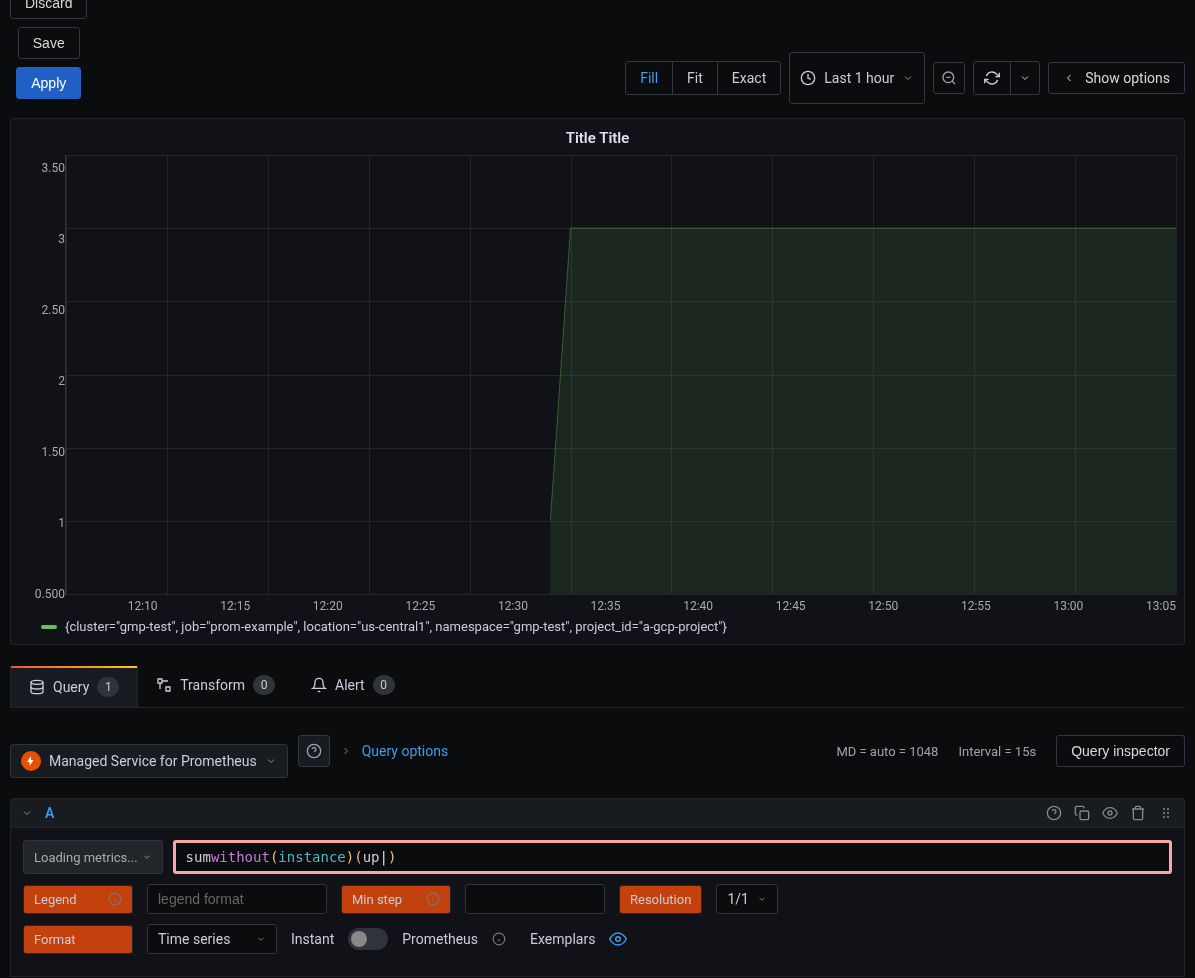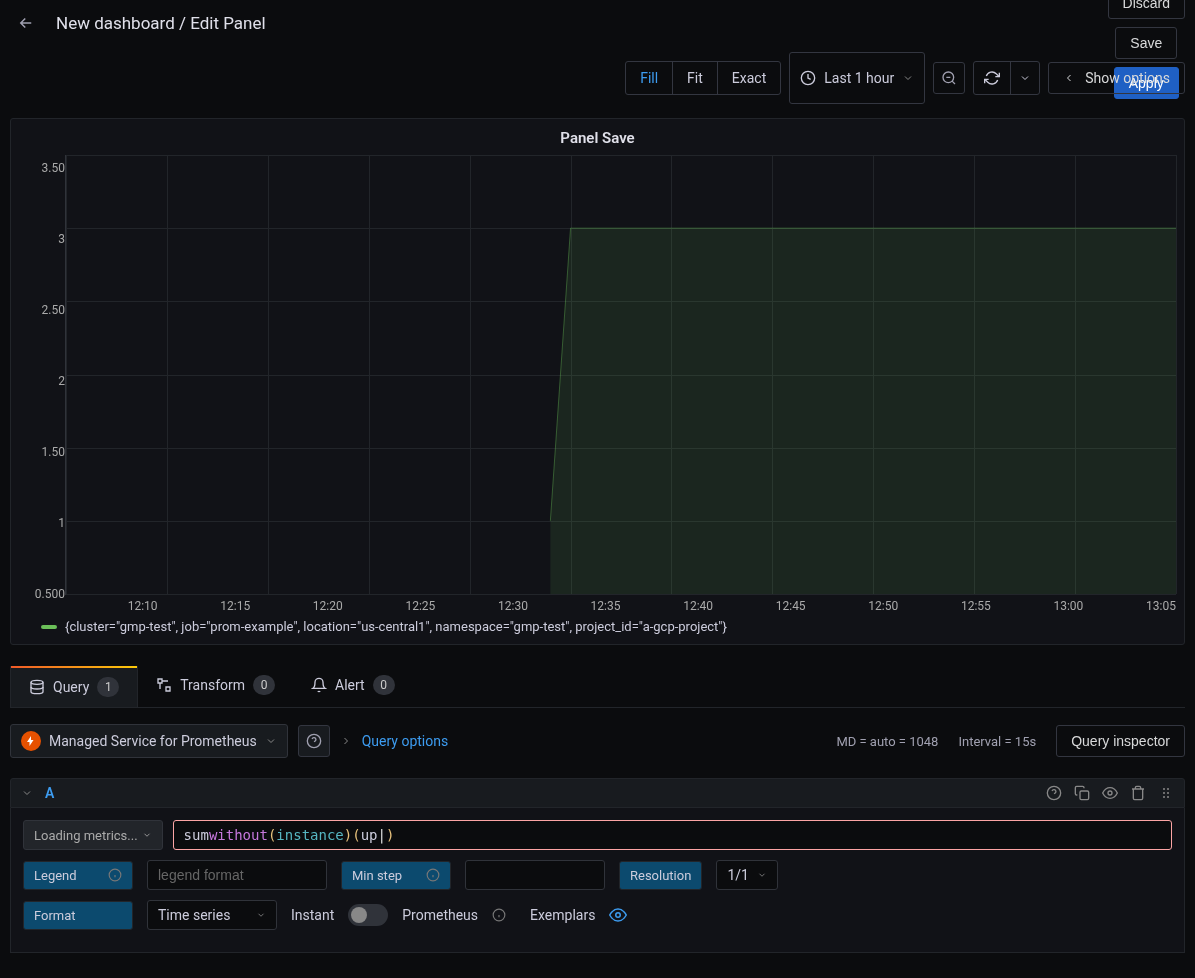--- a/index.html
+++ b/index.html
@@ -70,52 +70,52 @@
   display: inline-flex; align-items: center; justify-content: center;
   min-width: 22px; height: 20px; border-radius: 10px; background: #30333a;
   font-size: 12px; color: #ccc; padding: 0 6px;
 }
 .ds-row {
   display: flex; align-items: center; gap: 10px;
   margin: 16px 10px 0 10px;
 }
 .ds-picker {
   display: flex; align-items: center; gap: 8px; border: 1px solid #30333a;
-  border-radius: 3px; padding: 6px 10px; background: #181b1f; cursor: pointer;
+  border-radius: 3px; padding: 6px 10px; background: #181b1f; cursor: pointer; margin-top: 20px;
 }
 .ds-icon { width: 20px; height: 20px; border-radius: 50%; background: #e65100; display: flex; align-items: center; justify-content: center; }
 .link { color: #3d9cf0; cursor: pointer; }
 .ds-right { margin-left: auto; display: flex; align-items: center; gap: 20px; font-size: 13px; color: #a0a0b0; }
 .query-block { margin: 20px 10px 0 10px; }
 .query-head {
   display: flex; align-items: center; gap: 12px; background: #181b1f;
   border: 1px solid #22252a; padding: 6px 10px; border-radius: 3px 3px 0 0;
 }
 .query-letter { color: #3d9cf0; font-weight: 600; }
 .query-head-right { margin-left: auto; display: flex; align-items: center; gap: 12px; color: #888; }
 .query-body { background: #111217; border: 1px solid #22252a; border-top: none; padding: 12px; }
 .editor-row { display: flex; gap: 10px; margin-bottom: 10px; }
 .small-btn {
   display: inline-flex; align-items: center; gap: 4px;
   background: #22252a; border: 1px solid #30333a; border-radius: 3px;
   padding: 6px 10px; color: #aaa; font-size: 13px; cursor: pointer;
 }
 .code-editor {
-  flex: 1; background: #0b0c0e; border: 1px solid #fca5a5; border-radius: 3px;
+  flex: 1; background: #0b0c0e; border: 3px solid #fca5a5; border-radius: 3px;
   padding: 6px 10px; font-family: Menlo, Consolas, monospace; font-size: 14px;
   display: flex; align-items: center;
 }
 .tok-kw { color: #c678dd; }
 .tok-id { color: #56b6c2; }
 .tok-par { color: #e5c07b; }
 .tok-cursor { color: #fff; opacity: .85; }
 .form-row { display: flex; align-items: center; gap: 14px; margin-bottom: 10px; flex-wrap: wrap; }
 .field-label {
   display: inline-flex; align-items: center; gap: 4px;
-  background: #0c4a6e; border: 1px solid #22252a; border-radius: 3px;
+  background: #c2410c; border: 1px solid #22252a; border-radius: 3px;
   padding: 6px 10px; min-width: 110px; justify-content: space-between;
   color: #ccccdc; font-size: 13px;
 }
 .text-input {
   background: #0b0c0e; border: 1px solid #30333a; border-radius: 3px;
   padding: 6px 10px; color: #ccccdc; font-size: 14px; width: 180px;
 }
 .text-input::placeholder { color: #666; }
 .select {
   display: inline-flex; align-items: center; gap: 8px;
@@ -129,28 +129,20 @@
 .toggle::after {
   content: ""; position: absolute; width: 16px; height: 16px; border-radius: 50%;
   background: #888; top: 3px; left: 3px;
 }
 svg { display: block; }
 </style>
 </head>
 <body>
 
 <div class="topbar">
-  <div class="topbar-left">
-    <div class="icon-btn">
-      <svg width="18" height="18" viewBox="0 0 24 24" fill="none" stroke="currentColor" stroke-width="2">
-          <path d="M19 12H5M11 18l-6-6 6-6"></path>
-        </svg>
-    </div>
-    <div class="title">New dashboard / Edit Panel</div>
-  </div>
   <div class="topbar-right">
     <div class="icon-btn" style="border:1px solid #333640;border-radius:3px">
       <svg width="16" height="16" viewBox="0 0 24 24" fill="none" stroke="currentColor" stroke-width="2">
           <circle cx="12" cy="12" r="3"></circle>
           <path d="M19.4 15a1.65 1.65 0 0 0 .33 1.82l.06.06a2 2 0 1 1-2.83 2.83l-.06-.06a1.65 1.65 0 0 0-1.82-.33 1.65 1.65 0 0 0-1 1.51V21a2 2 0 1 1-4 0v-.09a1.65 1.65 0 0 0-1-1.51 1.65 1.65 0 0 0-1.82.33l-.06.06a2 2 0 1 1-2.83-2.83l.06-.06a1.65 1.65 0 0 0 .33-1.82 1.65 1.65 0 0 0-1.51-1H3a2 2 0 1 1 0-4h.09a1.65 1.65 0 0 0 1.51-1 1.65 1.65 0 0 0-.33-1.82l-.06-.06a2 2 0 1 1 2.83-2.83l.06.06a1.65 1.65 0 0 0 1.82.33h0a1.65 1.65 0 0 0 1-1.51V3a2 2 0 1 1 4 0v.09a1.65 1.65 0 0 0 1 1.51h0a1.65 1.65 0 0 0 1.82-.33l.06-.06a2 2 0 1 1 2.83 2.83l-.06.06a1.65 1.65 0 0 0-.33 1.82v0a1.65 1.65 0 0 0 1.51 1H21a2 2 0 1 1 0 4h-.09a1.65 1.65 0 0 0-1.51 1z"></path>
         </svg>
     </div>
     <button class="btn">Discard</button>
     <button class="btn">Save</button>
     <button class="btn btn-primary">Apply</button>
@@ -196,21 +188,21 @@
   </div>
   <div class="btn" style="gap:10px">
     <svg width="12" height="12" viewBox="0 0 24 24" fill="none" stroke="currentColor" stroke-width="2">
         <path d="M15 18l-6-6 6-6"></path>
       </svg>
     <span>Show options</span>
   </div>
 </div>
 
 <div class="panel-wrap">
-  <div class="panel-title">Panel Save</div>
+  <div class="panel-title">Title Title</div>
   <div class="chart">
     <div class="y-axis" id="y-axis">
         <div>3.50</div>
         <div>3</div>
         <div>2.50</div>
         <div>2</div>
         <div>1.50</div>
         <div>1</div>
         <div>0.500</div>
       </div>

